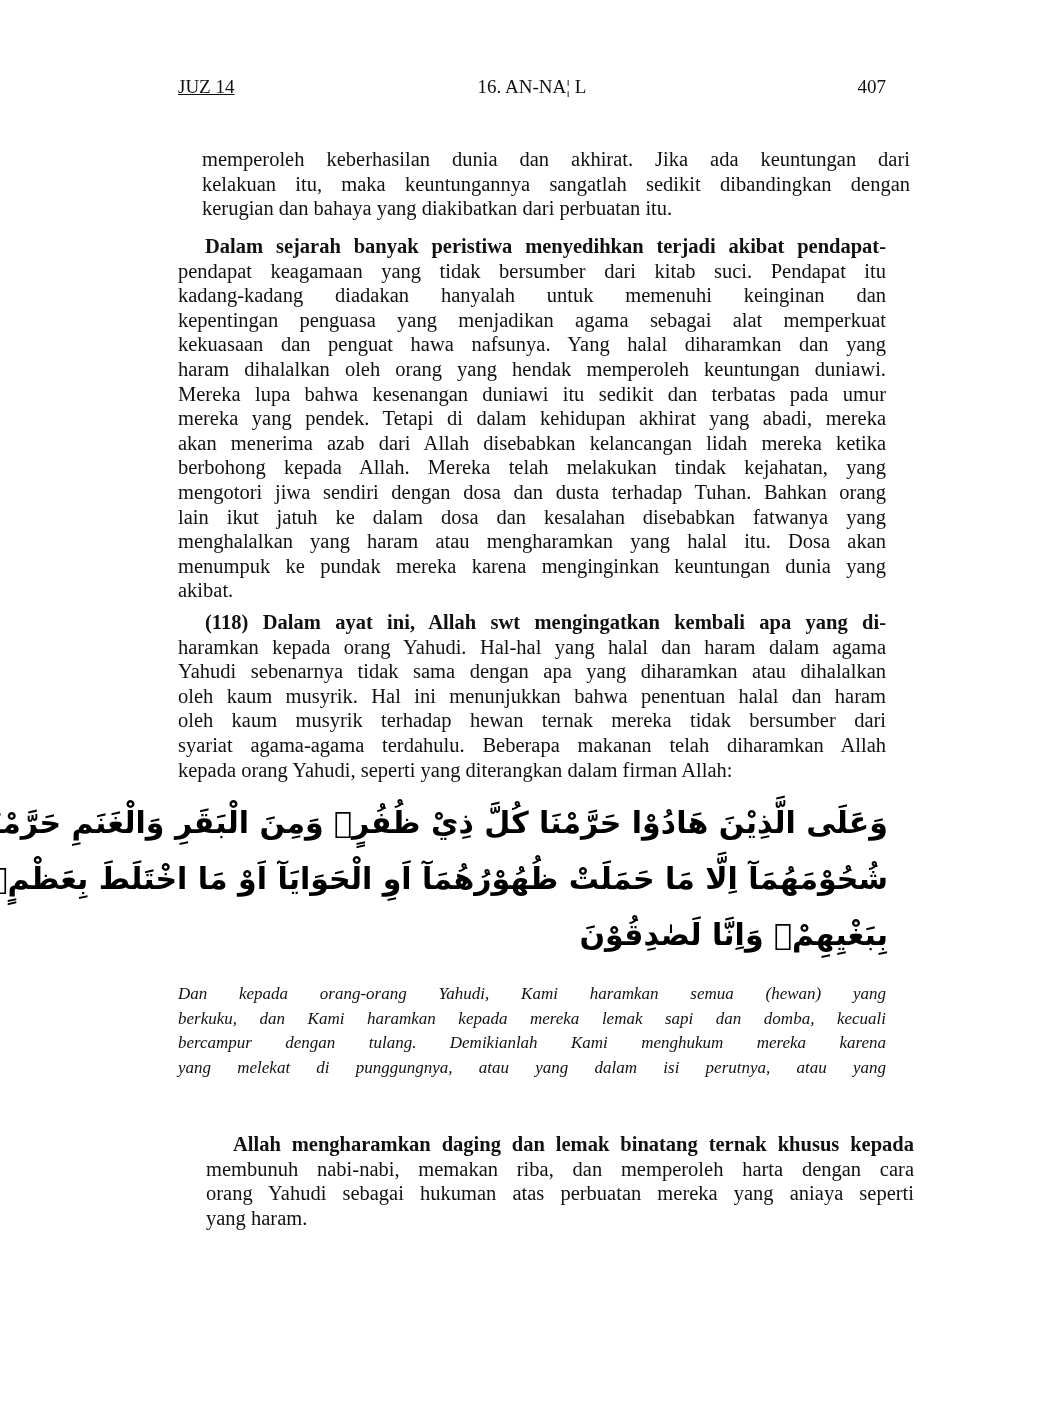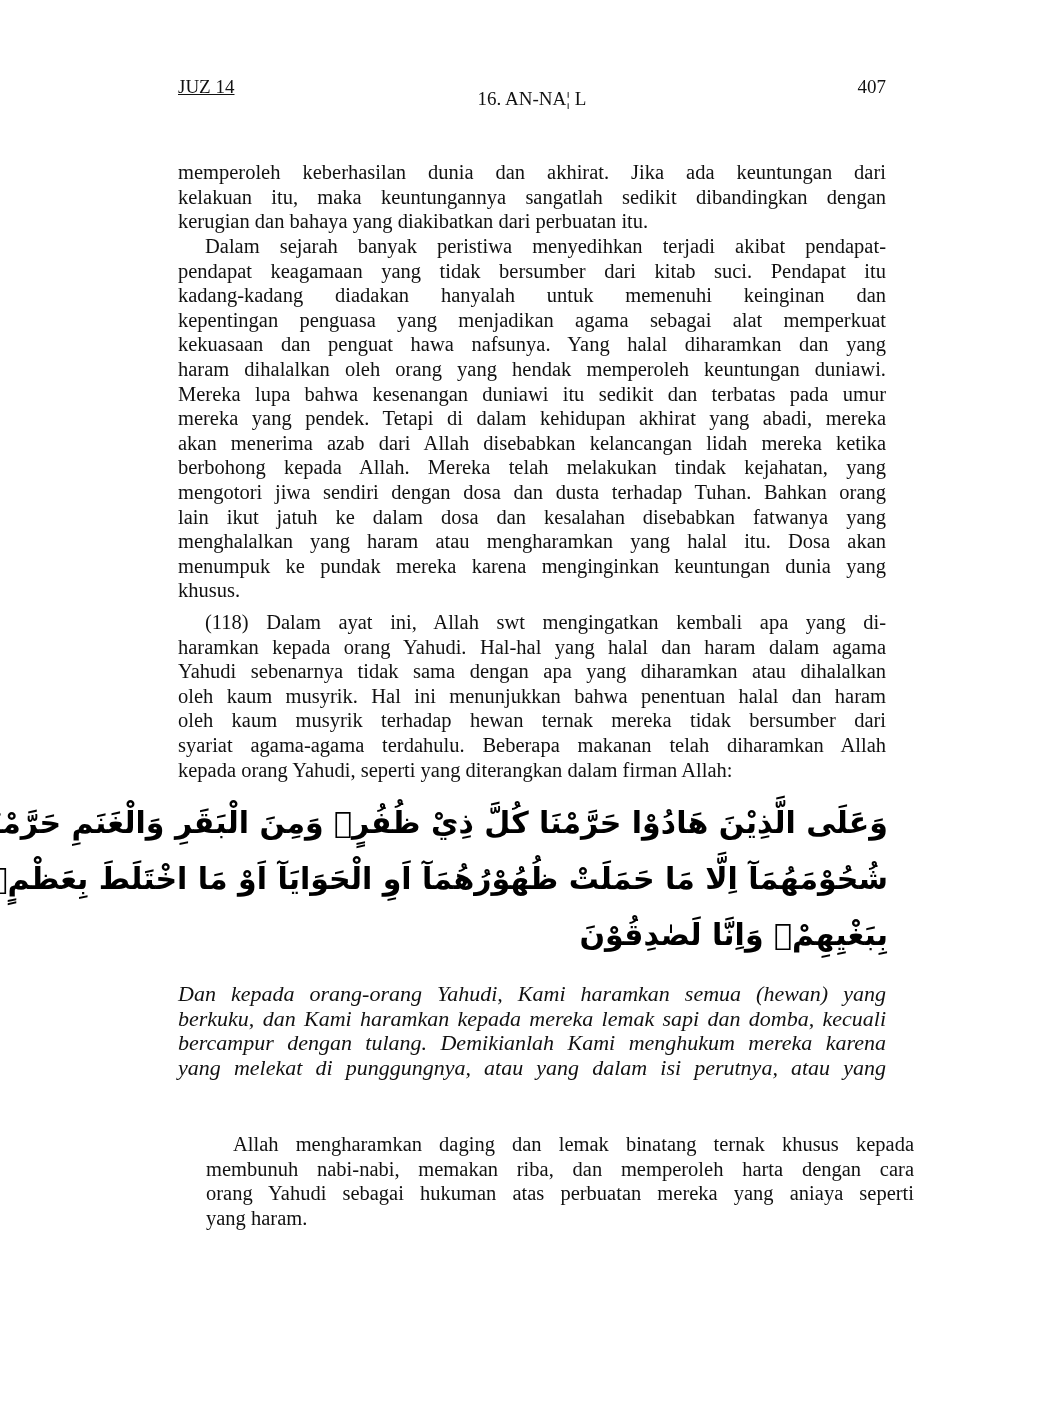--- a/index.html
+++ b/index.html
@@ -2,35 +2,35 @@
 <html><head>
 <meta charset="utf-8">
 <style>
   html, body { margin: 0; padding: 0; background: #ffffff; }
   body { width: 1063px; height: 1417px; position: relative; overflow: hidden;
          font-family: "Liberation Serif", "DejaVu Serif", serif; color: #111; }
   .header { position: absolute; top: 76px; left: 178px; width: 708px; height: 24px;
             font-size: 19px; }
   .header span { position: absolute; top: 0; white-space: nowrap; }
   .h-left { left: 0; text-decoration: underline; }
-  .h-center { left: 0; width: 708px; text-align: center; margin-top: 12px; }
+  .h-center { left: 0; width: 708px; text-align: center; }
   .h-right { right: 0; }
   .body-text { position: absolute; left: 178px; width: 708px; font-size: 20.5px; line-height: 24.6px; }
   .line { display: block; text-align: justify; text-align-last: justify; height: 24.6px; white-space: nowrap; overflow: visible; }
   .line.last { text-align-last: left; }
-  .line.indent { padding-left: 27px; }
-  .p1 { top: 160px; }
+  .line.indent { padding-left: 27px; font-weight: bold; }
+  .p1 { top: 147px; margin-left: 24px; }
   .p2 { top: 234px; }
   .p3 { top: 610px; }
   .arabic { position: absolute; left: 176px; width: 712px; top: 795px; height: 172px;
             direction: rtl; font-family: "DejaVu Sans", sans-serif; font-size: 30px; font-weight: bold;
             line-height: 56px; color: #000; }
   .arabic .aline { display: block; white-space: nowrap; text-align: justify; text-align-last: justify; }
   .arabic .aline.last { text-align-last: right; }
-  .translation { position: absolute; left: 178px; width: 708px; top: 982px; font-size: 22px; line-height: 24.6px; }
+  .translation { position: absolute; left: 178px; width: 708px; top: 982px; font-size: 17px; line-height: 24.6px; }
   .translation .it { font-style: italic; }
   .p4 { top: 1132px; margin-left: 28px; }
 </style>
 </head>
 <body>
 
 <div class="header">
   <span class="h-left">JUZ 14</span>
   <span class="h-center">16. AN-NA¦ L</span>
   <span class="h-right">407</span>
@@ -50,21 +50,21 @@
   <span class="line">kekuasaan dan penguat hawa nafsunya. Yang halal diharamkan dan yang</span>
   <span class="line">haram dihalalkan oleh orang yang hendak memperoleh keuntungan duniawi.</span>
   <span class="line">Mereka lupa bahwa kesenangan duniawi itu sedikit dan terbatas pada umur</span>
   <span class="line">mereka yang pendek. Tetapi di dalam kehidupan akhirat yang abadi, mereka</span>
   <span class="line">akan menerima azab dari Allah disebabkan kelancangan lidah mereka ketika</span>
   <span class="line">berbohong kepada Allah. Mereka telah melakukan tindak kejahatan, yang</span>
   <span class="line">mengotori jiwa sendiri dengan dosa dan dusta terhadap Tuhan. Bahkan orang</span>
   <span class="line">lain ikut jatuh ke dalam dosa dan kesalahan disebabkan fatwanya yang</span>
   <span class="line">menghalalkan yang haram atau mengharamkan yang halal itu. Dosa akan</span>
   <span class="line">menumpuk ke pundak mereka karena menginginkan keuntungan dunia yang</span>
-  <span class="line last">khusus.</span>
+  <span class="line last">akibat.</span>
 </div>
 
 <div class="body-text p3">
   <span class="line indent">(118) Dalam ayat ini, Allah swt mengingatkan kembali apa yang di-</span>
   <span class="line">haramkan kepada orang Yahudi. Hal-hal yang halal dan haram dalam agama</span>
   <span class="line">Yahudi sebenarnya tidak sama dengan apa yang diharamkan atau dihalalkan</span>
   <span class="line">oleh kaum musyrik. Hal ini menunjukkan bahwa penentuan halal dan haram</span>
   <span class="line">oleh kaum musyrik terhadap hewan ternak mereka tidak bersumber dari</span>
   <span class="line">syariat agama-agama terdahulu. Beberapa makanan telah diharamkan Allah</span>
   <span class="line last">kepada orang Yahudi, seperti yang diterangkan dalam firman Allah:</span>

